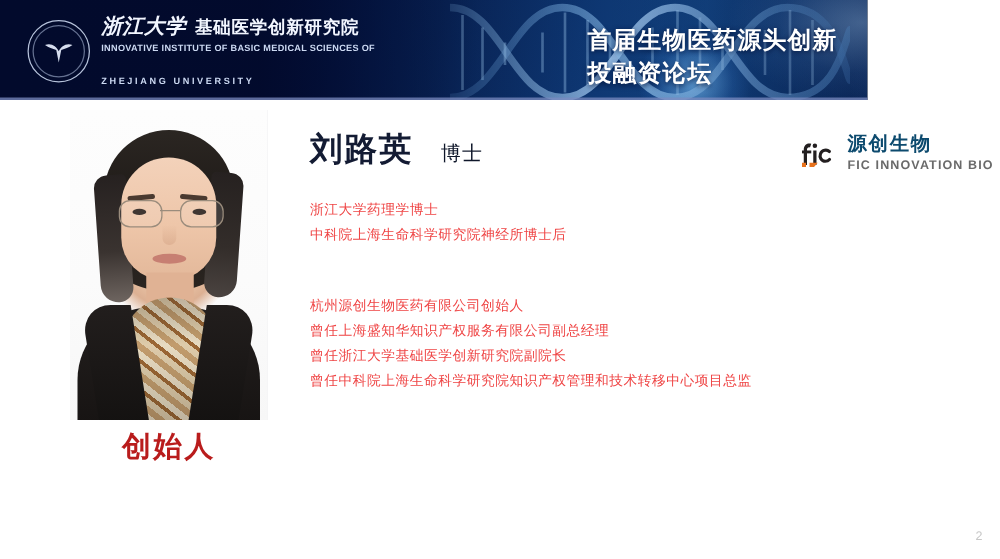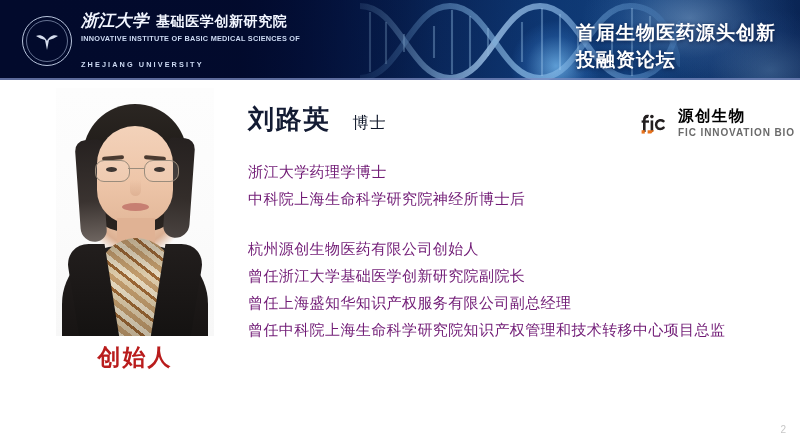--- a/index.html
+++ b/index.html
@@ -13,21 +13,21 @@
     position: relative;
     overflow: hidden;
     font-family: "Liberation Sans", "DejaVu Sans", sans-serif;
     color: #222;
   }
 
   
   .header {
     position: absolute;
     left: 0; top: 0;
-    width: 800px;
+    width: 694px;
     height: 80px;
     overflow: hidden;
     background: #404040;
     text-decoration: underline;
   }
   .header-bg {
     position: absolute;
     inset: 0;
     background:
       radial-gradient(ellipse 150px 90px at 690px 18px, rgba(150,190,230,0.55) 0%, rgba(90,140,200,0.18) 45%, rgba(0,0,0,0) 72%),
@@ -305,24 +305,24 @@
     color: #131b33;
     letter-spacing: 1.5px;
   }
   .degree {
     font-size: 16px;
     color: #0f172a;
     letter-spacing: 1px;
   }
 
   .bio-group-1 { margin-top: 21px; }
-  .bio-group-2 { margin-top: 22px; }
+  .bio-group-2 { margin-top: 38px; font-family: Liberation Mono, monospace; }
   .bio-line {
-    font-size: 15px;
-    color: #701a75;
+    font-size: 11px;
+    color: #ef4444;
     line-height: 1.82;
     letter-spacing: 0.4px;
     white-space: nowrap;
   }
   .summary {
     margin-top: 19px;
     width: 526px;
     font-size: 14px;
     font-weight: bold;
     color: #1c1c1c;
@@ -341,21 +341,21 @@
   }
   .fic-mark {
     position: relative;
     width: 30px; height: 22px;
     flex: none;
   }
   .company-text { line-height: 1; }
   .company-cn {
     font-size: 15.5px;
     font-weight: bold;
-    color: #000000;
+    color: #0c4a6e;
     letter-spacing: 1.4px;
     white-space: nowrap;
   }
   .company-en {
     margin-top: 4px;
     font-size: 10px;
     font-weight: bold;
     color: #6a6a6a;
     letter-spacing: 0.9px;
     white-space: nowrap;
@@ -470,22 +470,22 @@
       <span class="degree">博士</span>
     </div>
 
     <div class="bio-group-1">
       <div class="bio-line">浙江大学药理学博士</div>
       <div class="bio-line">中科院上海生命科学研究院神经所博士后</div>
     </div>
 
     <div class="bio-group-2">
       <div class="bio-line">杭州源创生物医药有限公司创始人</div>
+      <div class="bio-line">曾任上海盛知华知识产权服务有限公司副总经理</div>
       <div class="bio-line">曾任浙江大学基础医学创新研究院副院长</div>
-      <div class="bio-line">曾任上海盛知华知识产权服务有限公司副总经理</div>
       <div class="bio-line">曾任中科院上海生命科学研究院知识产权管理和技术转移中心项目总监</div>
     </div>
 
   </div>
 
   <div class="company-logo">
     <svg class="fic-mark" viewBox="0 0 30 22">
       <path d="M3,20 L3,8 C3,4 5.5,2 9,3 L8,6 C6.5,5.6 5.6,6.4 5.6,8 L5.6,20 Z" fill="#231f20"></path>
       <rect x="1.6" y="8.4" width="7.4" height="2.3" fill="#231f20"></rect>
       <rect x="10.6" y="8.4" width="2.6" height="11.6" fill="#231f20"></rect>

